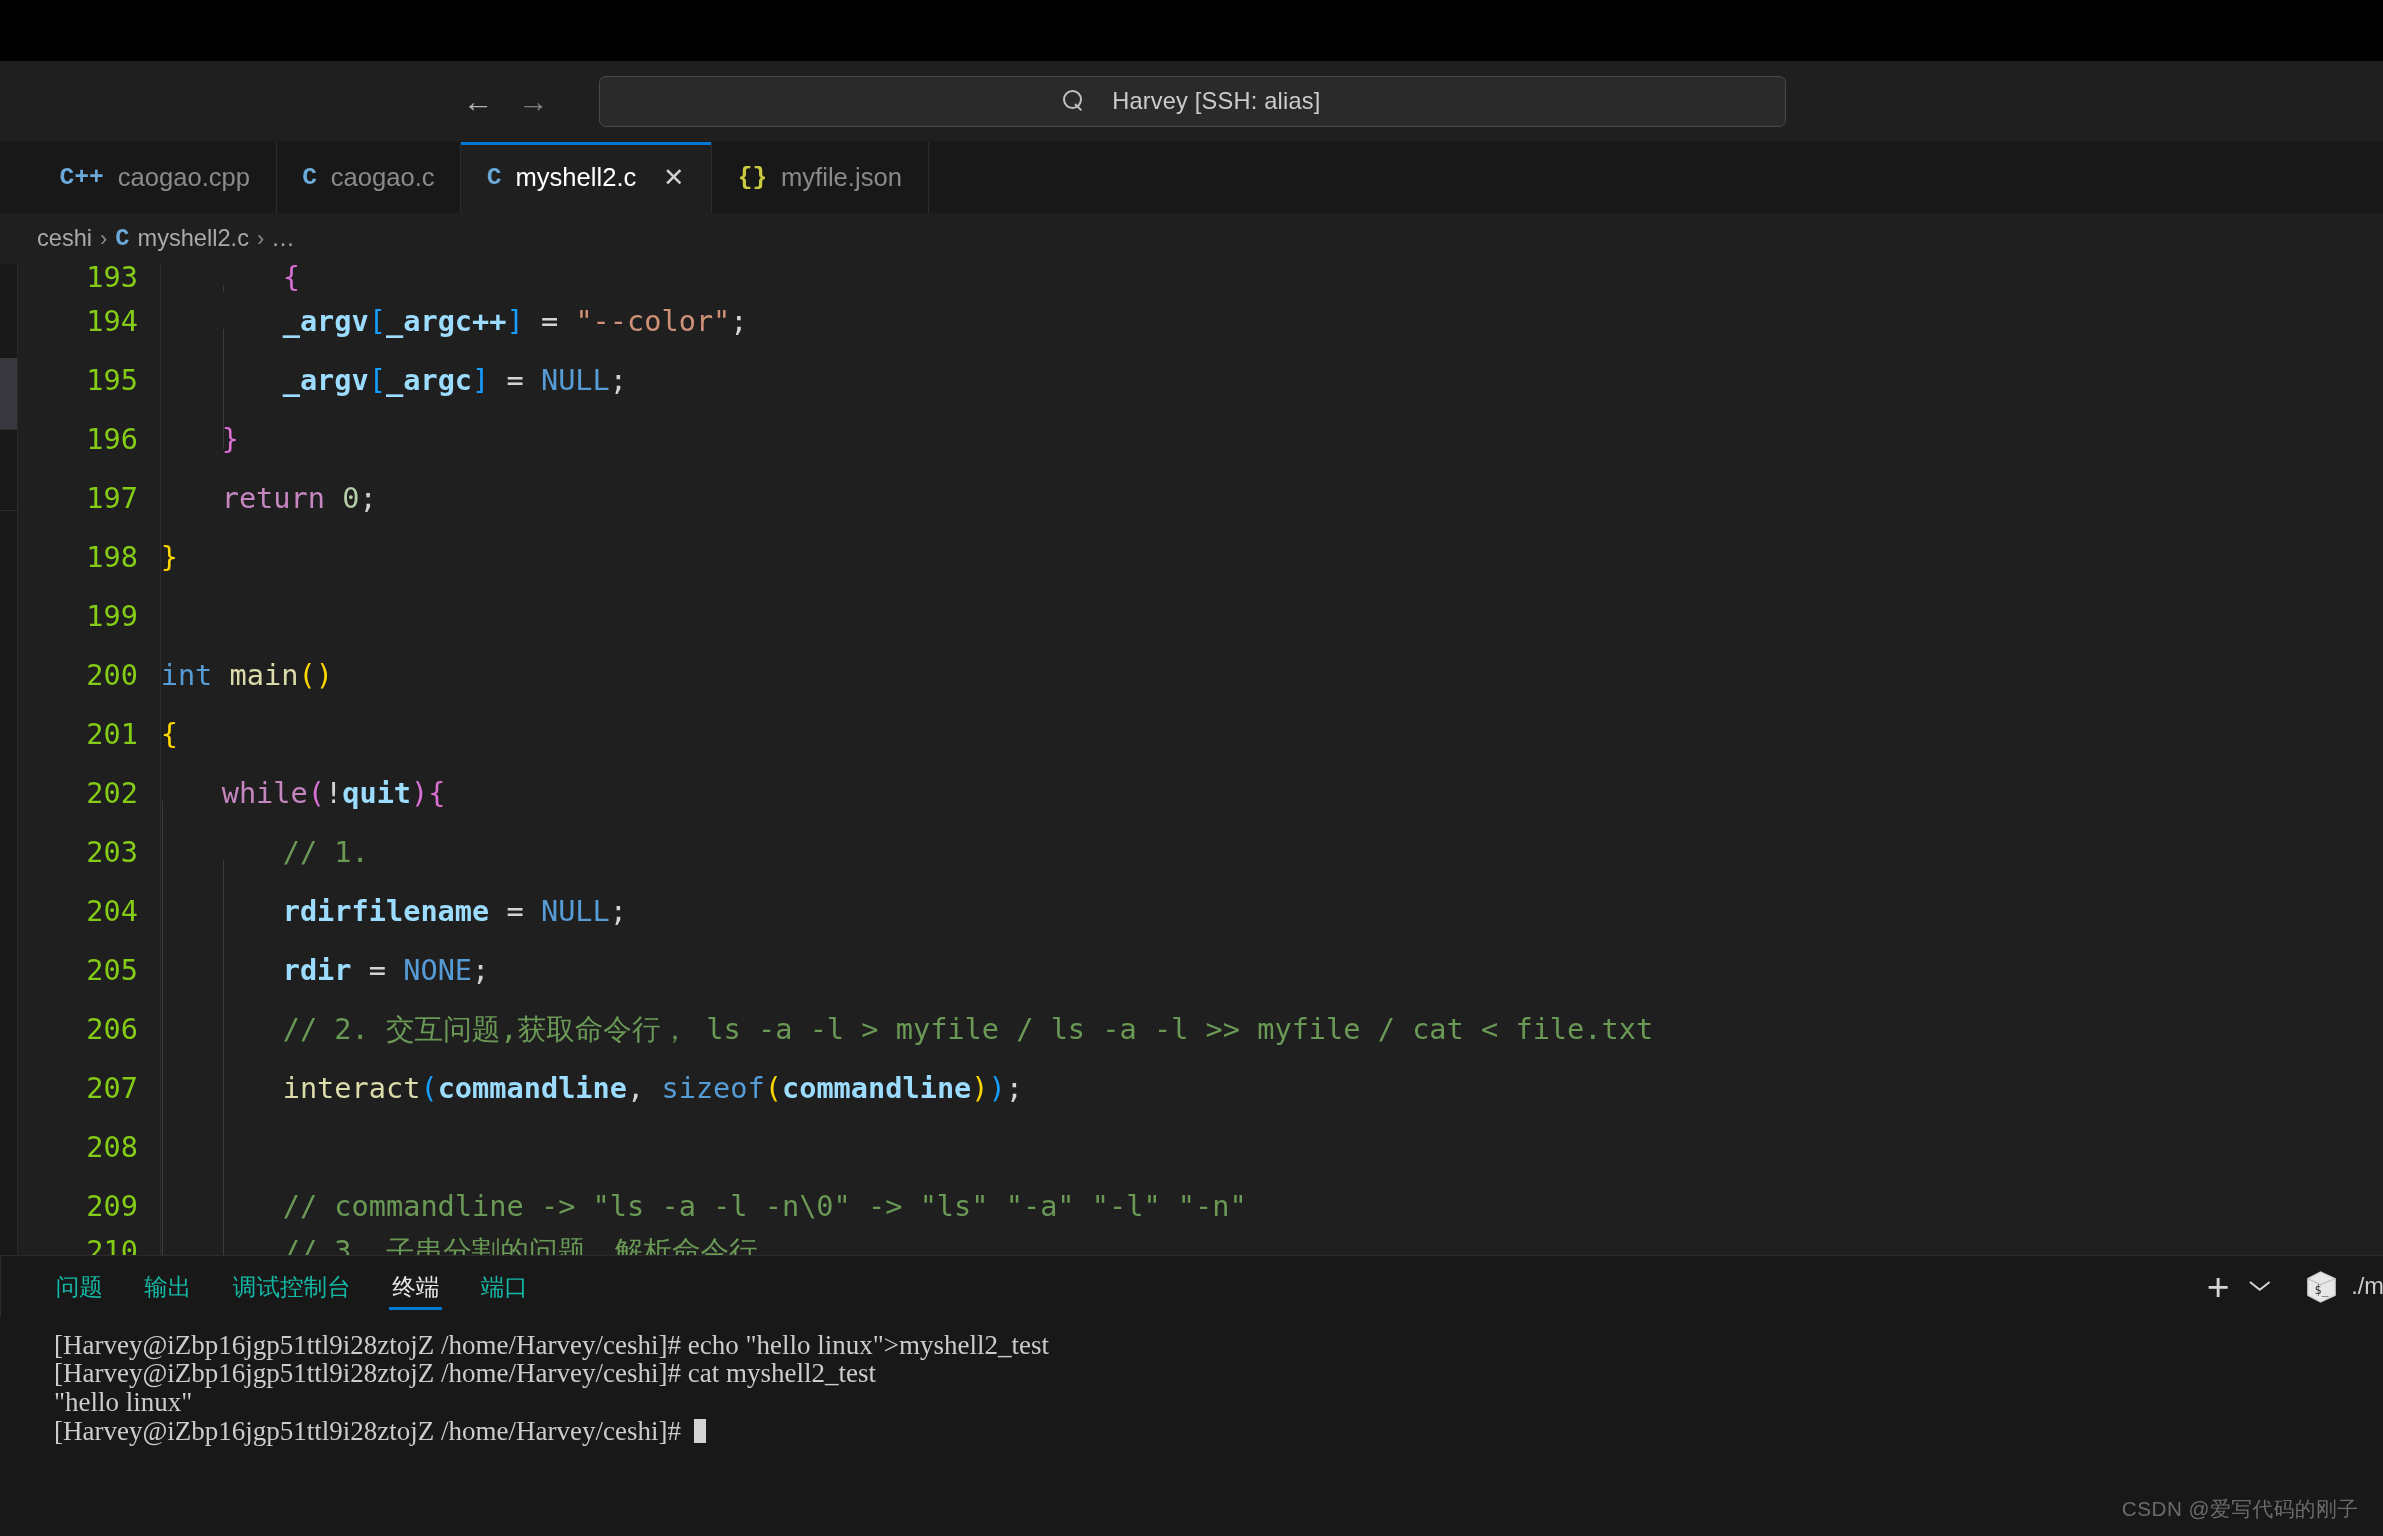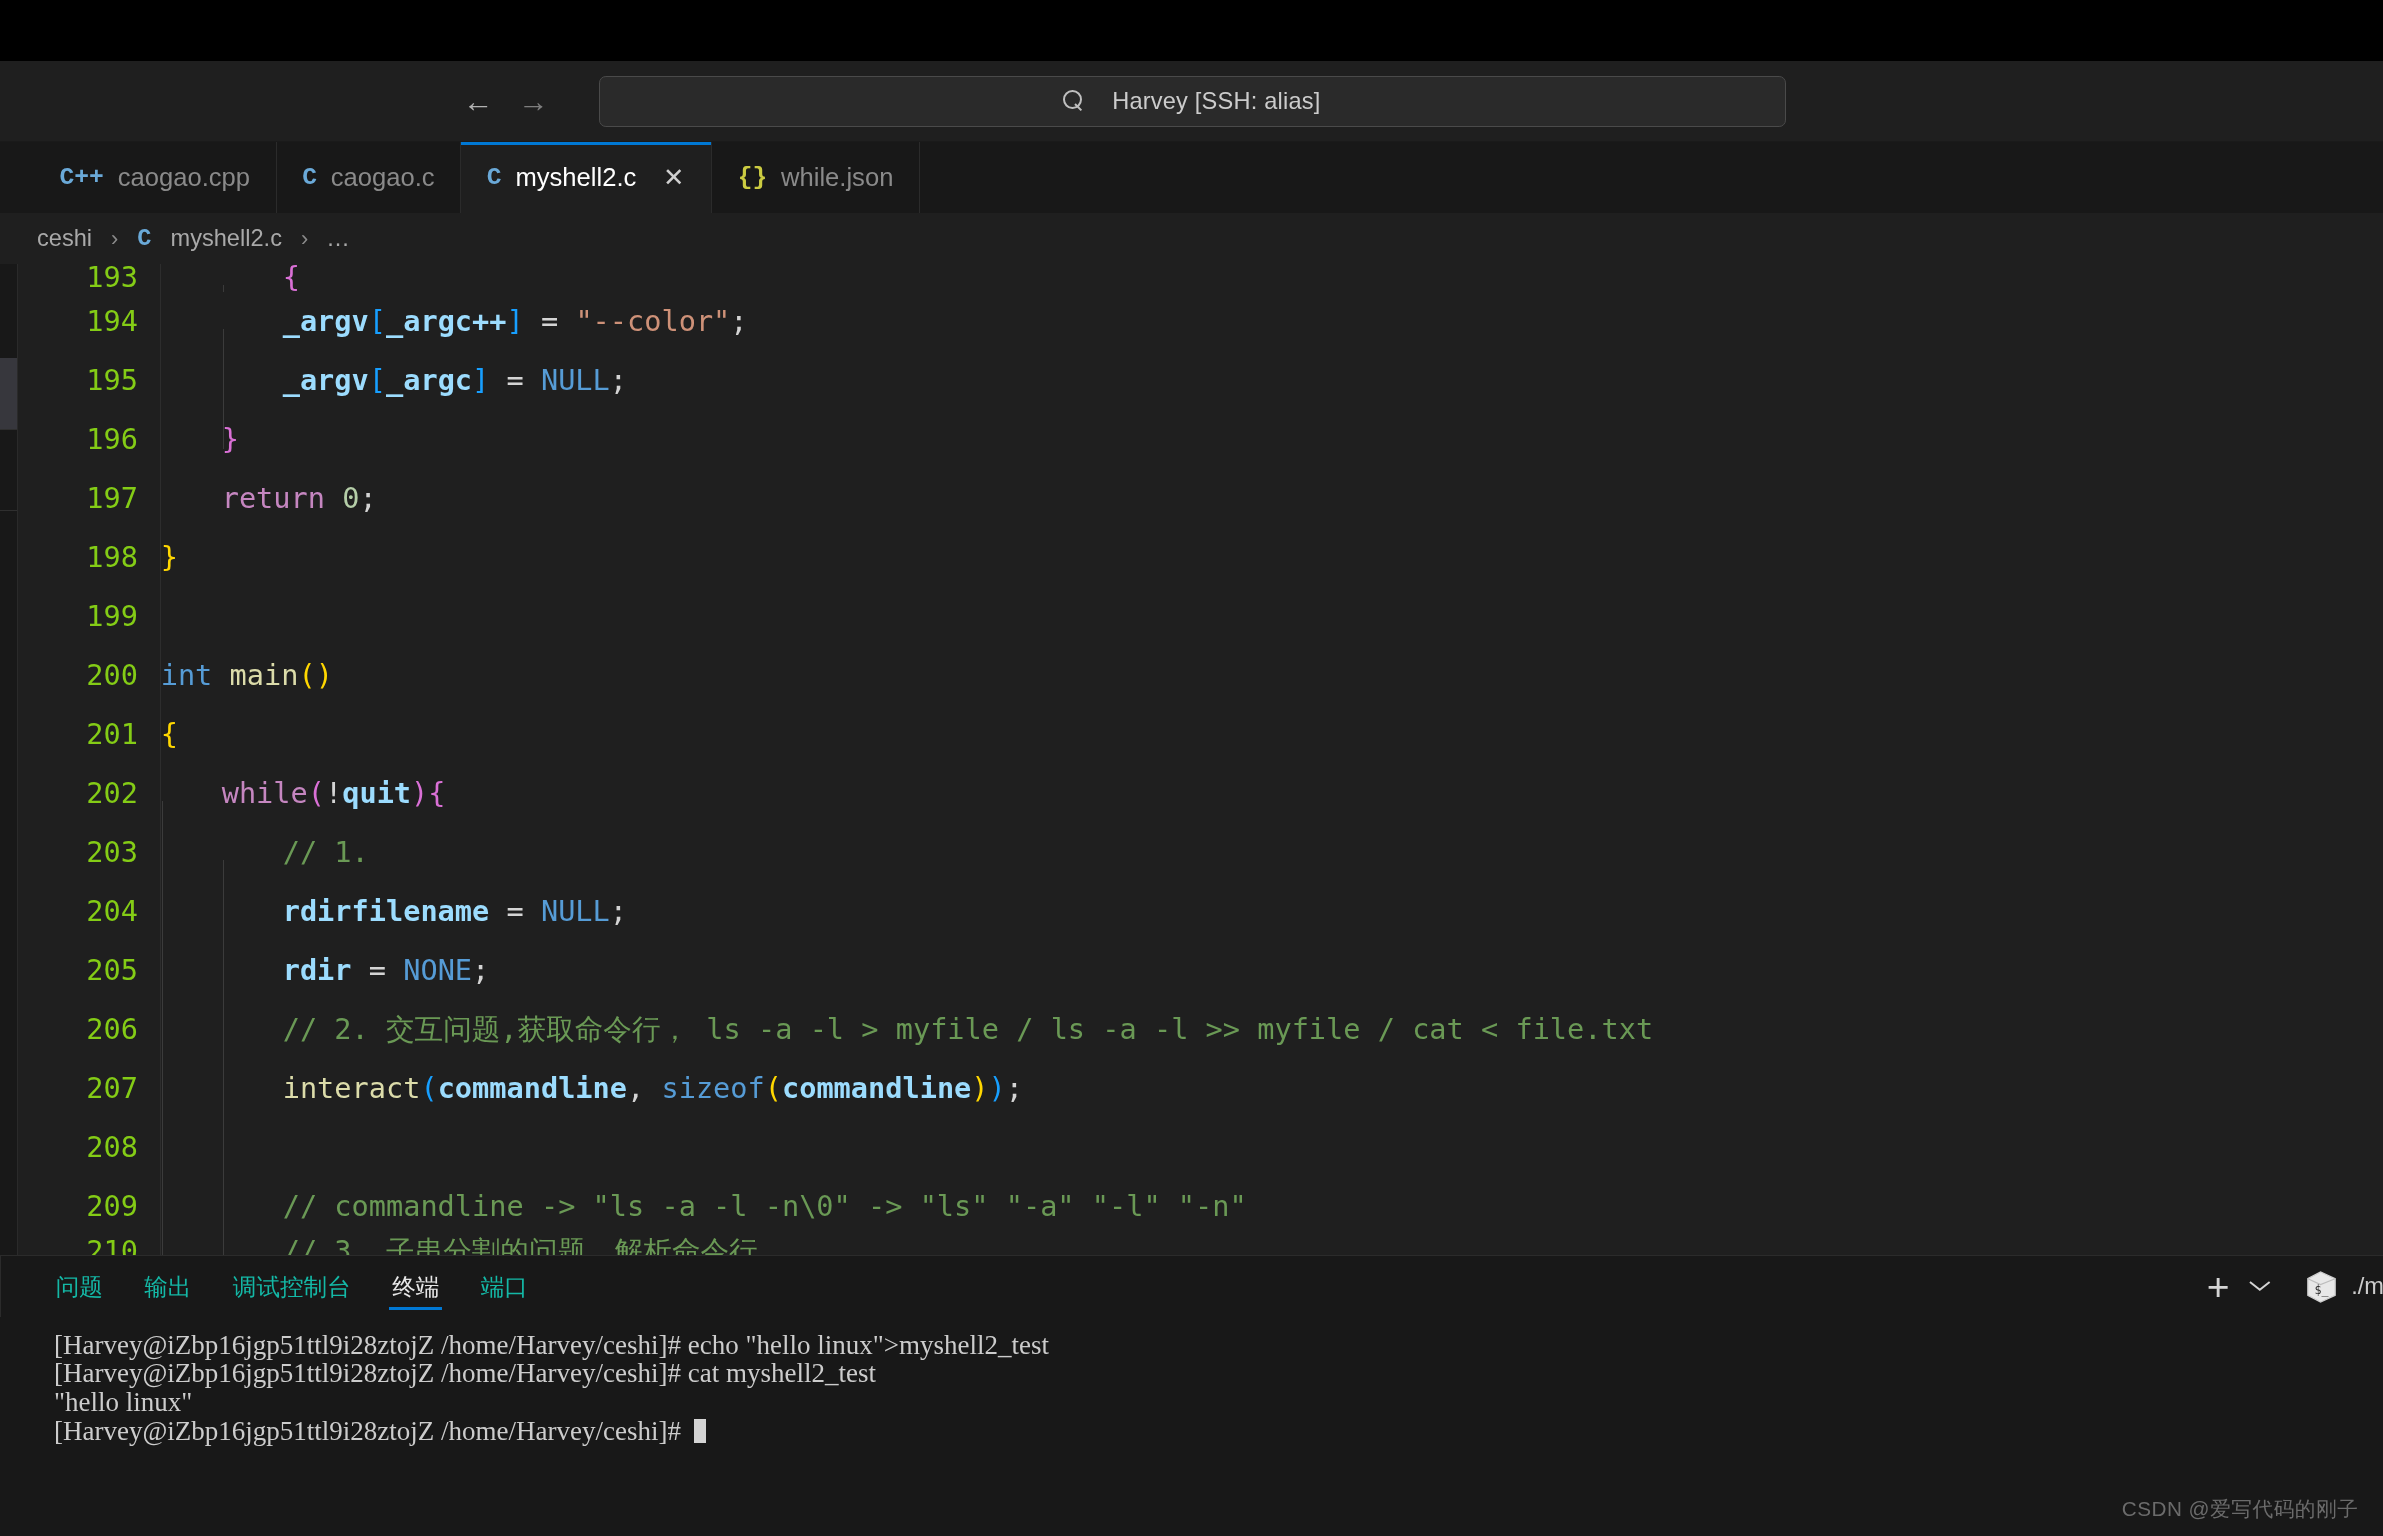--- a/index.html
+++ b/index.html
@@ -123,21 +123,21 @@
   }
   .tabbar-filler { flex: 1 1 auto; background: #181818; }
 
   
   .breadcrumb {
     height: 51px;
     flex: 0 0 51px;
     background: #1f1f1f;
     display: flex;
     align-items: center;
-    gap: 19px;
+    gap: 8px;
     padding-left: 37px;
     color: #a9a9a9;
     font-size: 23.6px;
   }
   .breadcrumb .sep { color: #8a8a8a; font-size: 21.7px; }
   .breadcrumb .bc-c { color: #6aa9d8; font-family: "Liberation Mono", monospace; font-weight:700; }
   .breadcrumb .dots { color: #a9a9a9; letter-spacing: 1px; }
 
   
   .editor-wrap {
@@ -353,21 +353,21 @@
     </div>
 
     <div class="tab active">
       <span class="ficon c">C</span>
       <span>myshell2.c</span>
       <span class="close">✕</span>
     </div>
 
     <div class="tab">
       <span class="ficon json">{}</span>
-      <span>while.json</span>
+      <span>myfile.json</span>
     </div>
 
     <div class="tabbar-filler"></div>
   </div>
 
   <div class="breadcrumb">
     <span>ceshi</span>
     <span class="sep">›</span>
     <span class="bc-c">C</span>
     <span>myshell2.c</span>

